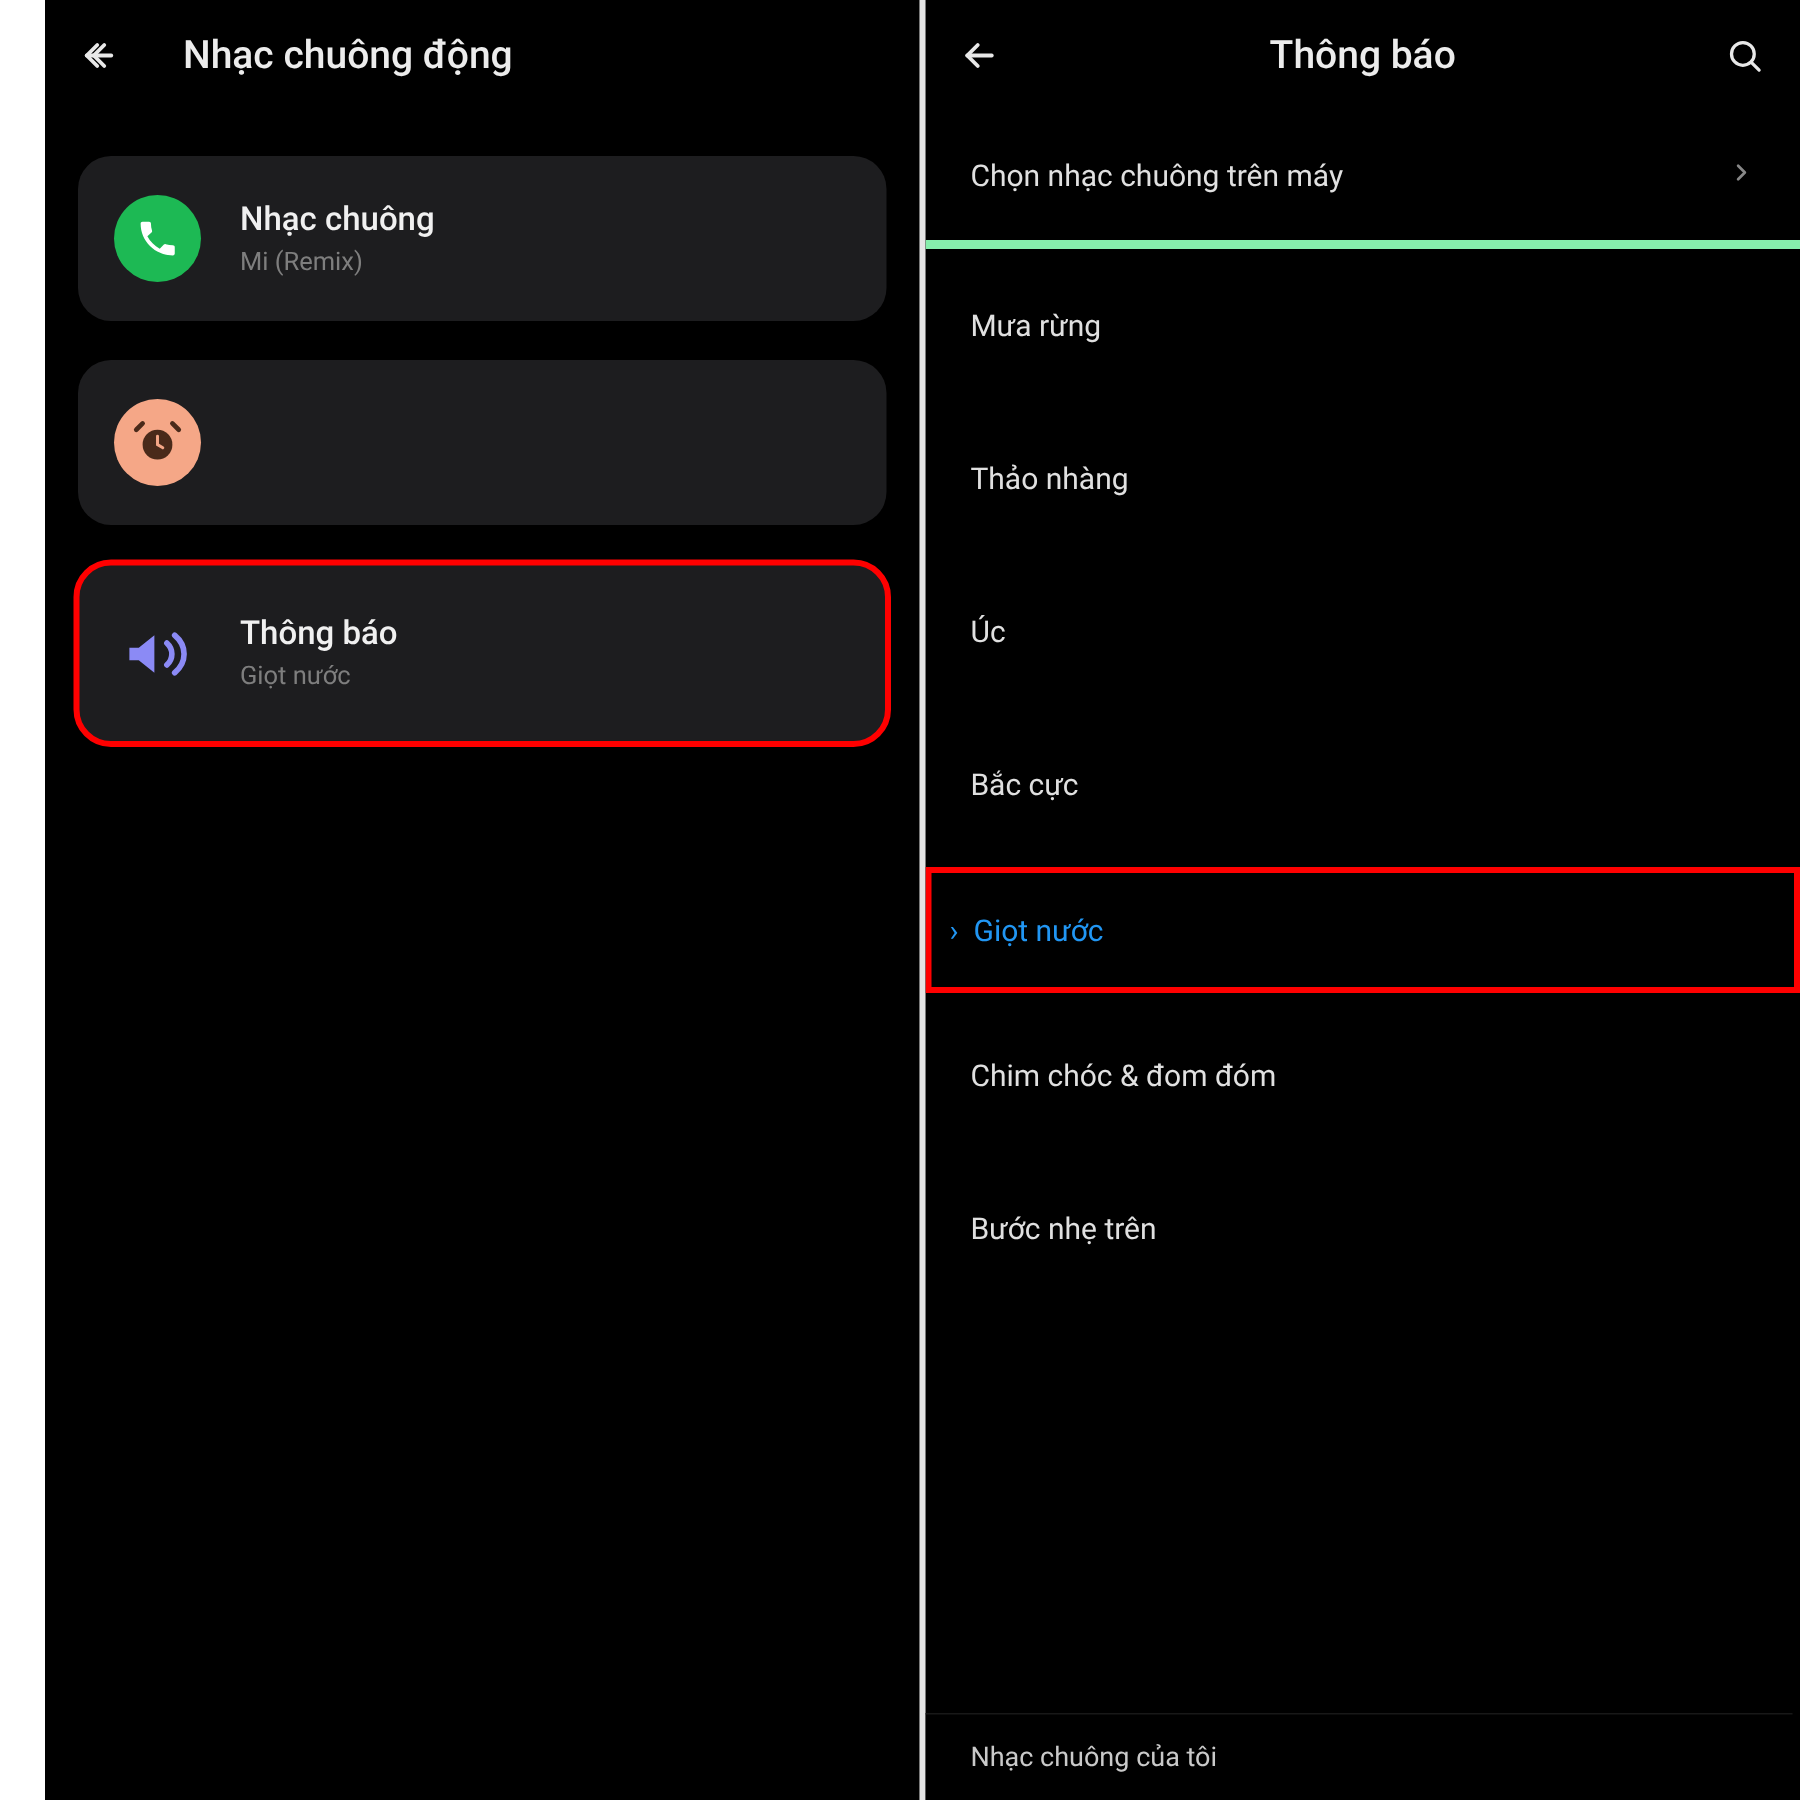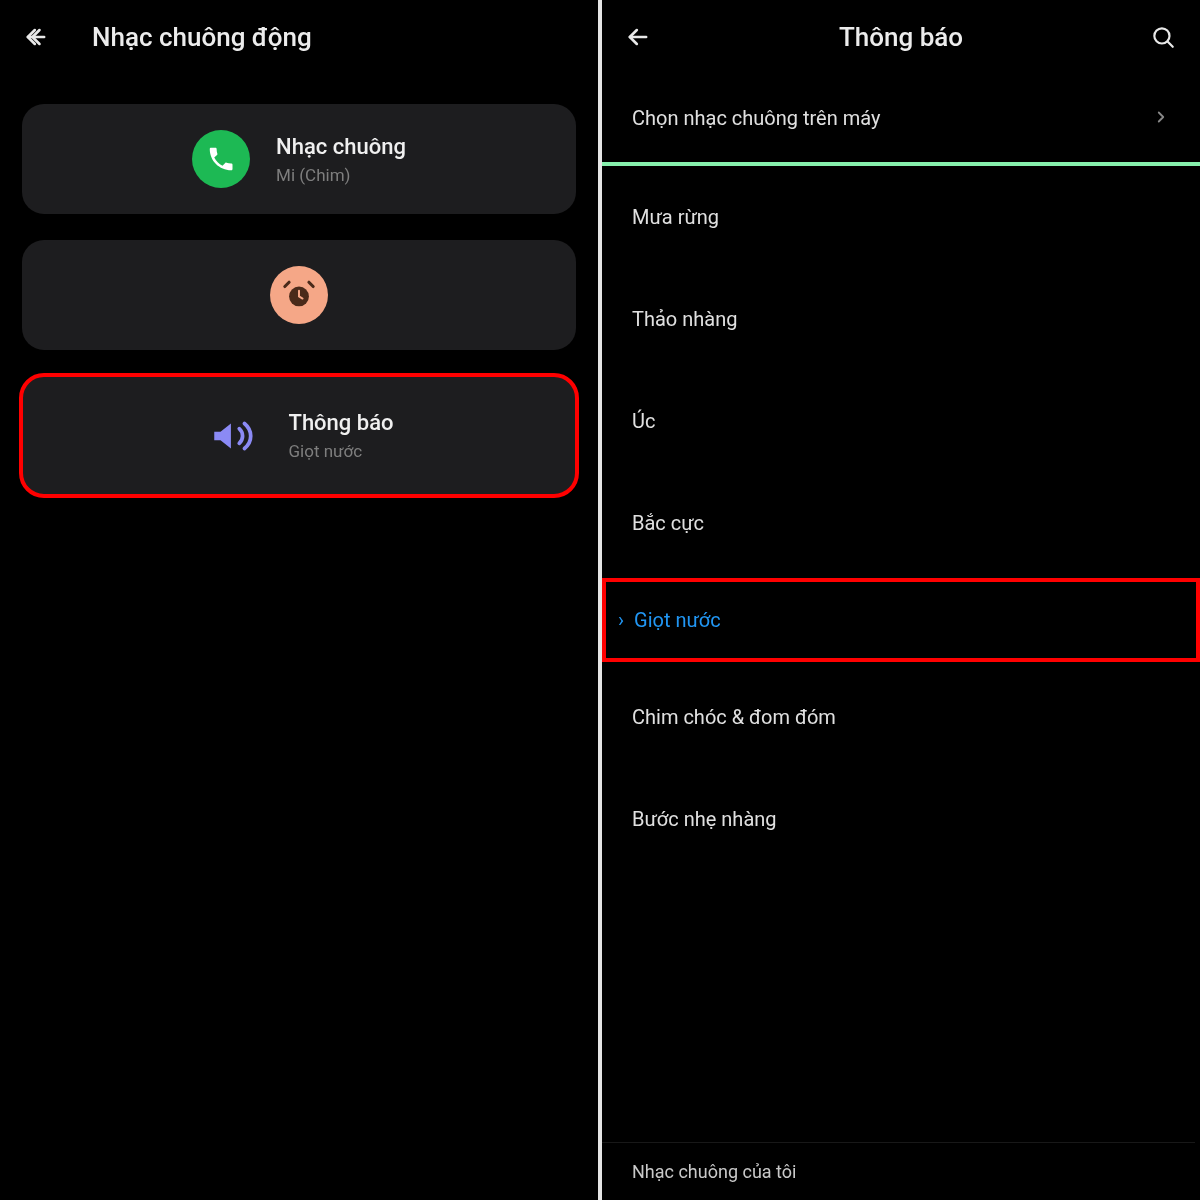--- a/index.html
+++ b/index.html
@@ -1,37 +1,37 @@
 <!DOCTYPE html>
 <html><head>
 <meta charset="utf-8">
 <style>
   * { box-sizing: border-box; margin: 0; padding: 0; }
   html, body { width: 1200px; height: 1200px; background: #fff; font-family: -apple-system, "Segoe UI", Roboto, Arial, sans-serif; }
-  .wrap { display: flex; width: 1200px; height: 1200px; }
+  .wrap { display: flex; width: 1200px; height: 1200px; padding-left: 30px; }
   .panel { width: 598px; height: 1200px; background: #000; color: #fff; position: relative; overflow: hidden; }
   .divider { width: 4px; background: #e5e5e5; }
   .header { display: flex; align-items: center; height: 74px; padding: 0 20px; }
   .back-arrow { width: 32px; height: 32px; display:flex; align-items:center; justify-content:center; cursor:pointer; }
   .title { font-size: 26px; font-weight: 500; color: #ececec; margin-left: 40px; }
   .title.center { position:absolute; left:50%; transform:translateX(-50%); margin-left:0; }
   .search-btn { margin-left:auto; width:34px; height:34px; display:flex; align-items:center; justify-content:center; cursor:pointer; }
   .cards { padding: 30px 22px 0 22px; }
-  .card { background: #1d1d1f; border-radius: 22px; padding: 26px 24px; display:flex; align-items:center; margin-bottom: 26px; cursor:pointer;justify-content:center; }
+  .card { background: #1d1d1f; border-radius: 22px; padding: 26px 24px; display:flex; align-items:center; margin-bottom: 26px; cursor:pointer; }
   .card.highlight { outline: 4px solid #ff0000; outline-offset: -1px; border-radius:22px; padding:34px 24px; }
   .icon-circle { width: 58px; height: 58px; border-radius: 50%; display:flex; align-items:center; justify-content:center; flex-shrink:0; }
   .icon-green { background:#1db954; }
   .icon-orange { background:#f5a787; }
   .icon-blue svg { fill:#8b8af5; }
   .card-txt { margin-left: 26px; }
   .card-title { font-size: 22px; font-weight: 500; color: #f0f0f0; margin-bottom: 6px; }
   .card-sub { font-size: 17px; color: #7e7e7e; }
   
   .row { display:flex; align-items:center; padding: 0 30px; cursor:pointer; }
-  .row.top { height:92px; border-bottom:4px solid #86efac; }
+  .row.top { height:92px; border-bottom:6px solid #86efac; }
   .row.item { height:102px; }
   .row-label { font-size: 20px; color: #e0e0e0; }
   .row.sel .row-label { color:#2196f3; }
   .row.sel .chev-sel { color:#2196f3; margin-right:10px; font-size:20px; margin-left:-16px; }
   .row .chev-right { margin-left:auto; color:#888; font-size:22px; }
   .row.highlight2 { outline:4px solid #ff0000; outline-offset:-2px; height:80px; margin:6px 2px; width:calc(100% - 4px); }
   .footer-row { position:absolute; bottom:0; left:0; right:5px; padding:18px 30px; font-size:18px; color:#c9c9c9; border-top:1px solid #181818; background:#000; }
 </style>
 </head>
 <body>
@@ -53,21 +53,21 @@
 
     <div class="cards">
       <div class="card">
         <div class="icon-circle icon-green">
           <svg width="30" height="30" viewBox="0 0 24 24" fill="#fff">
               <path d="M6.6 10.8c1.4 2.8 3.8 5.1 6.6 6.6l2.2-2.2c.3-.3.7-.4 1-.2 1.2.4 2.5.6 3.8.6.6 0 1 .4 1 1V20c0 .6-.4 1-1 1C10.6 21 3 13.4 3 4c0-.6.4-1 1-1h3.5c.6 0 1 .4 1 1 0 1.3.2 2.6.6 3.8.1.4 0 .8-.3 1l-2.2 2z"></path>
             </svg>
         </div>
         <div class="card-txt">
           <div class="card-title">Nhạc chuông</div>
-          <div class="card-sub">Mi (Chim)</div>
+          <div class="card-sub">Mi (Remix)</div>
         </div>
       </div>
 
       <div class="card">
         <div class="icon-circle icon-orange">
           <svg width="34" height="34" viewBox="0 0 24 24" fill="#4a2a1a">
               <circle cx="12" cy="13" r="7"></circle>
               <path d="M12 9v4l2.5 1.5" stroke="#f5a787" stroke-width="1.4" fill="none" stroke-linecap="round"></path>
               <path d="M5 3 2 6M19 3l3 3" stroke="#4a2a1a" stroke-width="2.2" stroke-linecap="round"></path>
             </svg>
@@ -131,20 +131,20 @@
       <span class="row-label">Bắc cực</span>
     </div>
     <div class="row item sel highlight2">
       <span class="chev-sel">›</span>
       <span class="row-label">Giọt nước</span>
     </div>
     <div class="row item">
       <span class="row-label">Chim chóc &amp; đom đóm</span>
     </div>
     <div class="row item">
-      <span class="row-label">Bước nhẹ nhàng</span>
+      <span class="row-label">Bước nhẹ trên</span>
     </div>
 
     <div class="footer-row">
       <span>Nhạc chuông của tôi</span>
     </div>
   </div>
 </div>
 
 </body></html>

